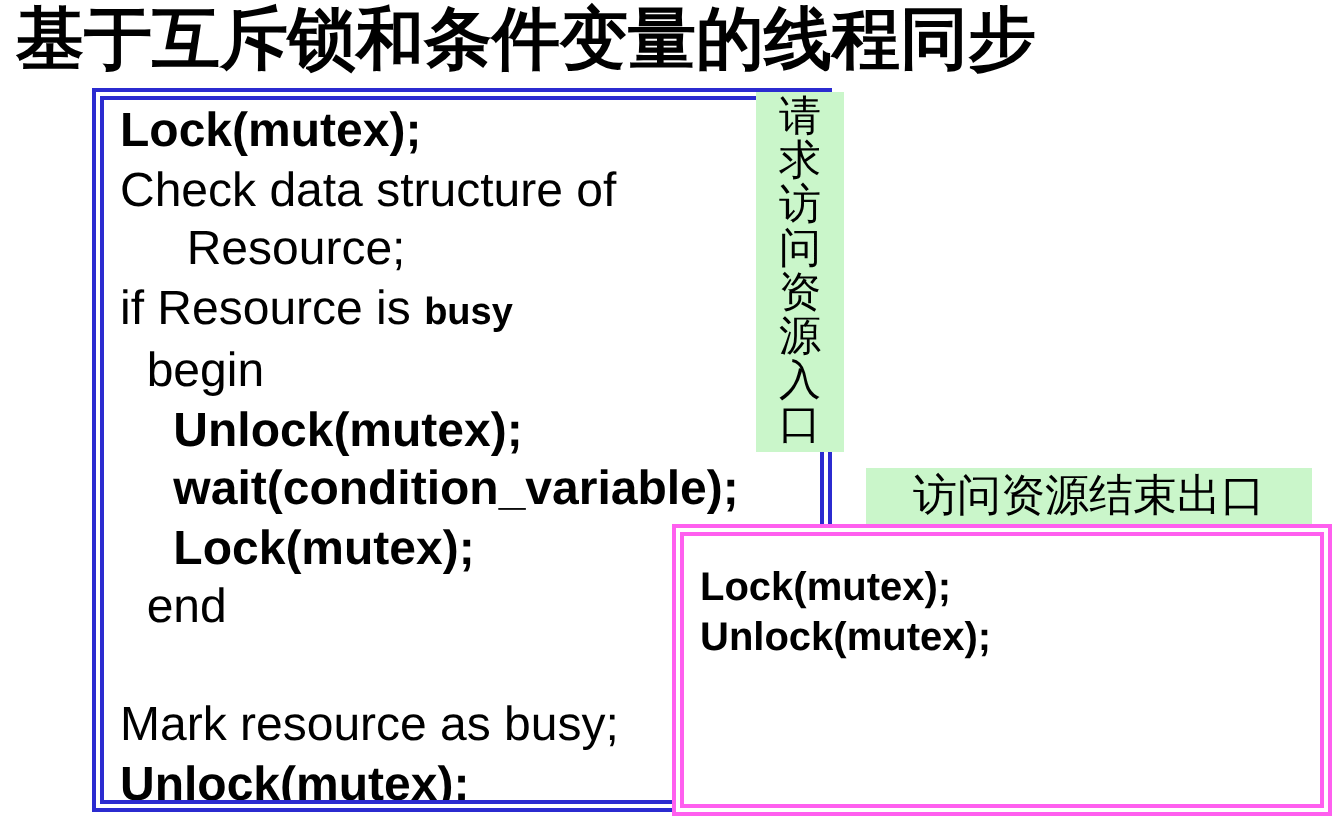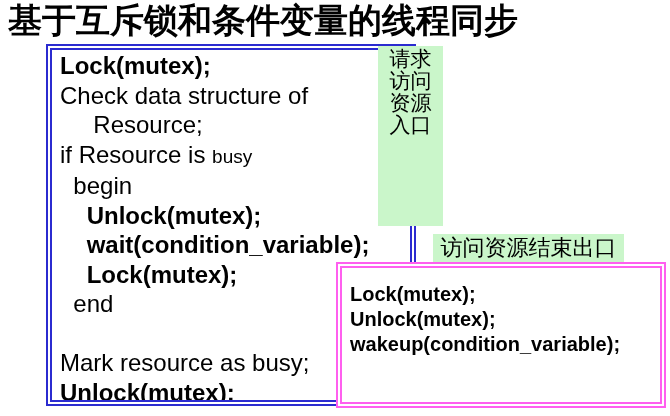--- a/index.html
+++ b/index.html
@@ -63,38 +63,38 @@
     padding: 1px 4px 0 8px;
     font-size: 24px;
     line-height: 29.5px;
   }
   .code-right {
     padding: 14px 4px 0 8px;
     font-size: 20px;
     line-height: 25px;
   }
   .code .b { font-weight: bold; }
-  .code-left .sm { font-size: 19px; }
+  .code-left .sm { font-size: 19px; font-weight: bold; }
 
   .entry-label {
     position: absolute;
     left: 378px; top: 46px;
-    width: 65px; height: 180px;
+    width: 44px; height: 180px;
     padding: 2px 10px 0 10px;
     background: var(--label-green);
     font-size: 21px;
     line-height: 22px;
     text-align: center;
     word-break: break-all;
     z-index: 3;
   }
   .exit-label {
     position: absolute;
     left: 433px; top: 234px;
-    width: 191px; height: 28px;
+    width: 223px; height: 28px;
     background: var(--label-green);
     font-size: 22px;
     line-height: 28px;
     text-align: center;
     white-space: nowrap;
     z-index: 3;
   }
 </style>
 </head>
 <body>
@@ -106,15 +106,15 @@
     <div class="code code-left"><div class="code-line"><span class="b">Lock(mutex);</span></div><div class="code-line"><span>Check data structure of</span></div><div class="code-line"><span>     Resource;</span></div><div class="code-line"><span>if Resource is </span><span class="sm">busy</span></div><div class="code-line"><span>  begin</span></div><div class="code-line"><span class="b">    Unlock(mutex);</span></div><div class="code-line"><span class="b">    wait(condition_variable);</span></div><div class="code-line"><span class="b">    Lock(mutex);</span></div><div class="code-line"><span>  end</span></div><div class="code-line"><span> </span></div><div class="code-line"><span>Mark resource as busy;</span></div><div class="code-line"><span class="b">Unlock(mutex);</span></div></div>
   </div>
 </div>
 
 <div class="entry-label">请求访问资源入口</div>
 
 <div class="exit-label">访问资源结束出口</div>
 
 <div class="frame pink right-code-box">
   <div class="frame-inner">
-    <div class="code code-right"><div class="code-line"><span class="b">Lock(mutex);</span></div><div class="code-line"><span class="b">Unlock(mutex);</span></div><div class="code-line"><span class="b">wakeup(condition_variable);</span></div></div>
+    <div class="code code-right"><div class="code-line"><span class="b">Lock(mutex);</span></div><div class="code-line"><span class="b">Unlock(mutex);</span></div></div>
   </div>
 </div>
 
 </body></html>

